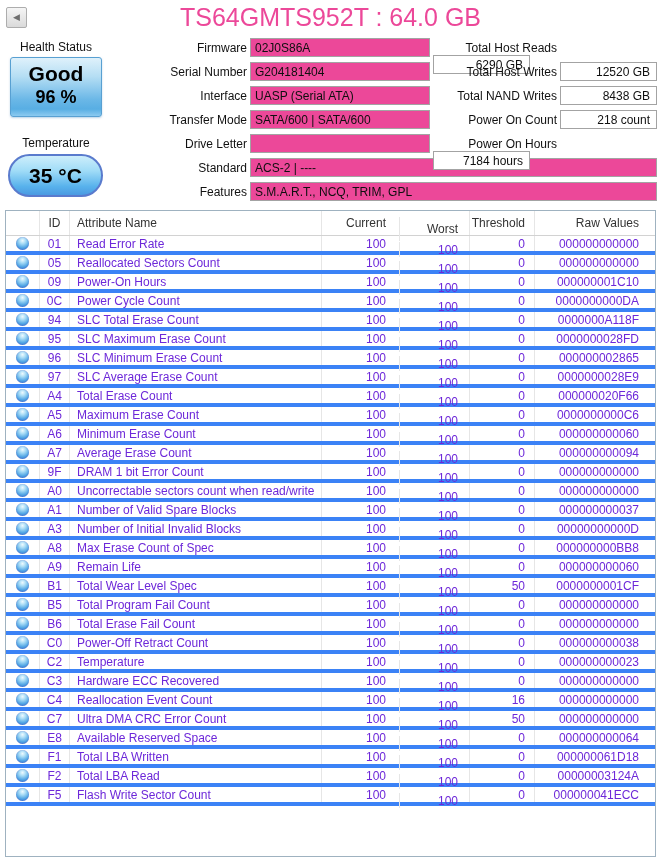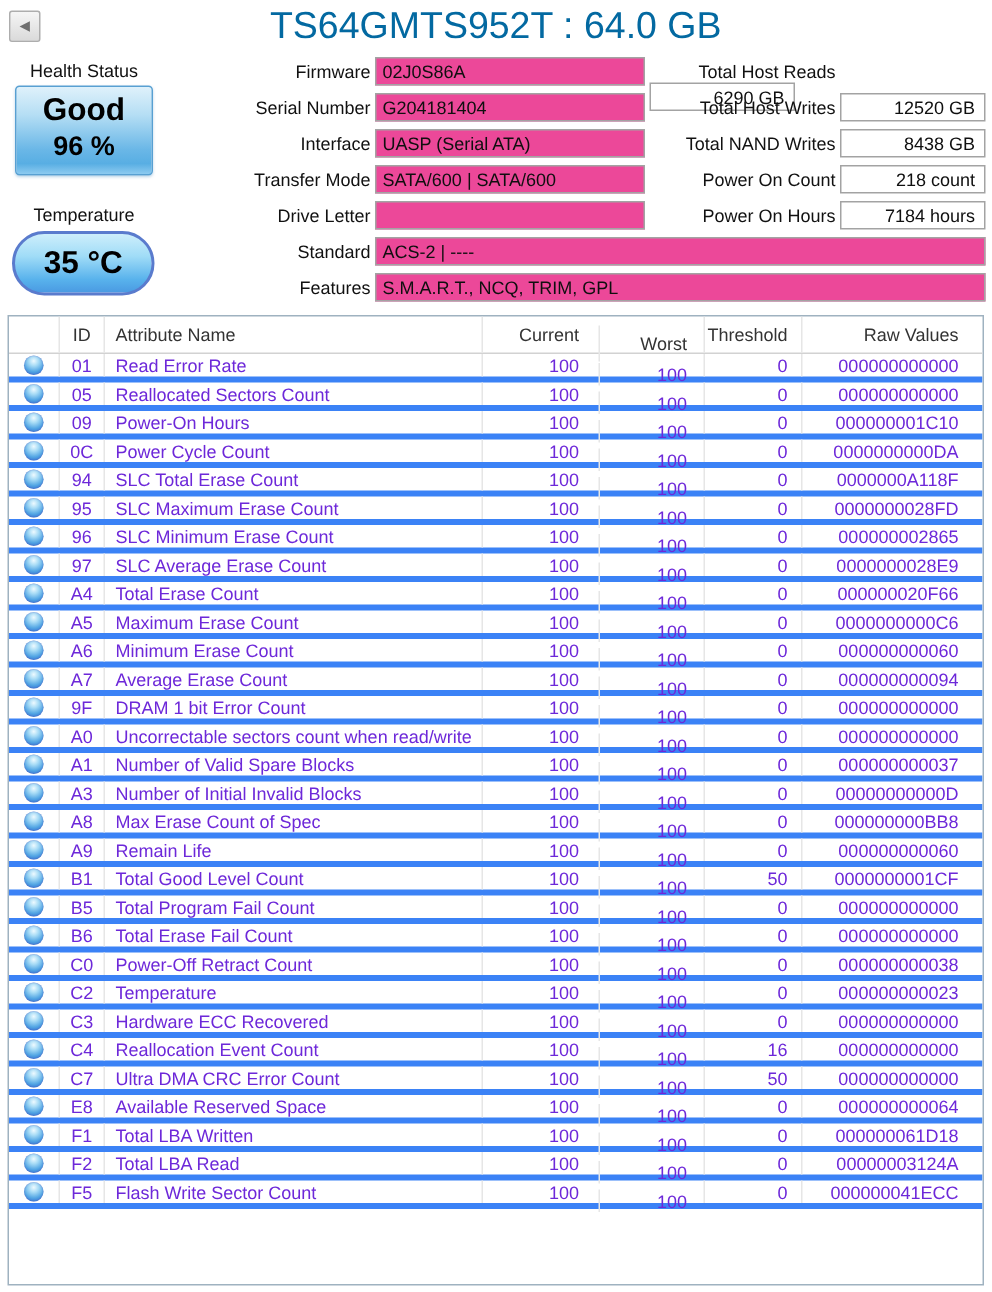--- a/index.html
+++ b/index.html
@@ -7,21 +7,21 @@
               font-family:"Liberation Sans", sans-serif; color:#111; }
   body { position:relative; }
 
   
   .back-btn { position:absolute; left:6px; top:7px; width:21px; height:21px;
               background:linear-gradient(180deg,#f5f5f5,#dadada);
               border:1px solid #adadad; border-radius:2px;
               display:flex; align-items:center; justify-content:center;
               color:#6e6e6e; font-size:9px; line-height:1; cursor:pointer; }
   .title { position:absolute; left:0; right:0; top:3px; text-align:center;
-           font-size:25px; font-weight:400; color:#0369a1; }
+           font-size:25px; font-weight:400; color:#ec4899; }
 
   .panel-label { position:absolute; width:108px; left:2px; text-align:center;
                  font-size:12px; color:#111; }
   #health-label { top:40px; }
   #temp-label   { top:136px; }
 
   #health-box { position:absolute; left:10px; top:57px; width:92px; height:60px;
                 border:1px solid #58a0d2; border-radius:3px; text-align:center;
                 background:linear-gradient(180deg,#dff1fb 0%,#b5def4 32%,#6ab7e7 72%,#58aee3 88%,#8ccaf0 100%);
                 box-shadow:0 1px 2px rgba(120,170,210,.5); }
@@ -129,21 +129,21 @@
       <div class="stat-box">12520 GB</div>
     </div>
     <div class="stat-row" style="top: 86px;">
       <div class="stat-label">Total NAND Writes</div>
       <div class="stat-box">8438 GB</div>
     </div>
     <div class="stat-row" style="top: 110px;">
       <div class="stat-label">Power On Count</div>
       <div class="stat-box">218 count</div>
     </div>
-    <div class="stat-row" style="top: 134px;">
+    <div class="stat-row" style="top: 134px; flex-direction: column;">
       <div class="stat-label">Power On Hours</div>
       <div class="stat-box">7184 hours</div>
     </div>
   </div>
 
 <div id="smart-table">
   <div class="thead">
     <div class="c c-status"></div>
     <div class="c c-id">ID</div>
     <div class="c c-name">Attribute Name</div>
@@ -349,21 +349,21 @@
         <div class="c c-cur">100</div>
         <div class="c c-worst">100</div>
         <div class="c c-thr">0</div>
         <div class="c c-raw">000000000060</div>
       </div>
       <div class="trow">
         <div class="c c-status">
           <span class="orb"></span>
         </div>
         <div class="c c-id">B1</div>
-        <div class="c c-name">Total Good Level Count</div>
+        <div class="c c-name">Total Wear Level Spec</div>
         <div class="c c-cur">100</div>
         <div class="c c-worst">100</div>
         <div class="c c-thr">50</div>
         <div class="c c-raw">0000000001CF</div>
       </div>
       <div class="trow">
         <div class="c c-status">
           <span class="orb"></span>
         </div>
         <div class="c c-id">B5</div>

